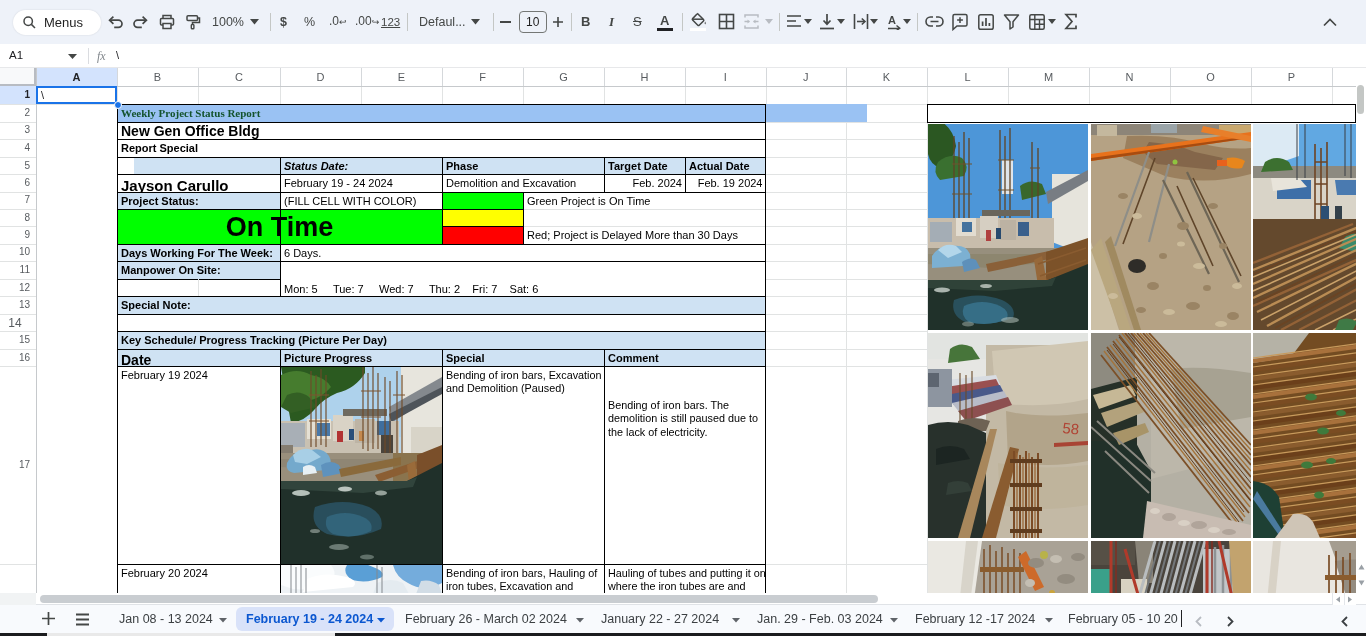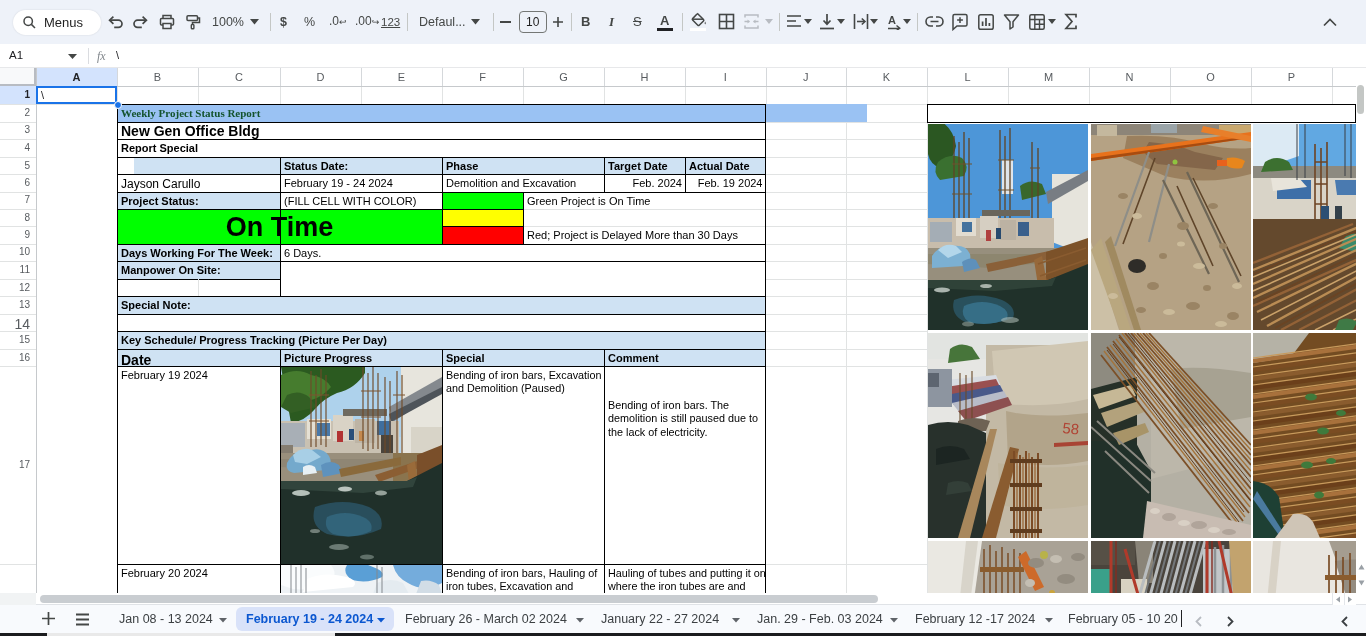--- a/index.html
+++ b/index.html
@@ -223,21 +223,21 @@
 <div class="abs" style="left:0;top:142px;width:30px;text-align:right;font-size:10px;color:#575b5f;">4</div>
 <div class="abs" style="left:0;top:160px;width:30px;text-align:right;font-size:10px;color:#575b5f;">5</div>
 <div class="abs" style="left:0;top:177px;width:30px;text-align:right;font-size:10px;color:#575b5f;">6</div>
 <div class="abs" style="left:0;top:194px;width:30px;text-align:right;font-size:10px;color:#575b5f;">7</div>
 <div class="abs" style="left:0;top:212px;width:30px;text-align:right;font-size:10px;color:#575b5f;">8</div>
 <div class="abs" style="left:0;top:229px;width:30px;text-align:right;font-size:10px;color:#575b5f;">9</div>
 <div class="abs" style="left:0;top:246px;width:30px;text-align:right;font-size:10px;color:#575b5f;">10</div>
 <div class="abs" style="left:0;top:264px;width:30px;text-align:right;font-size:10px;color:#575b5f;">11</div>
 <div class="abs" style="left:0;top:282px;width:30px;text-align:right;font-size:10px;color:#575b5f;">12</div>
 <div class="abs" style="left:0;top:299px;width:30px;text-align:right;font-size:10px;color:#575b5f;">13</div>
-<div class="abs" style="left:0;top:316px;width:30px;text-align:right;font-size:14px;color:#575b5f;">14</div>
+<div class="abs" style="left:0;top:316px;width:30px;text-align:center;font-size:12px;color:#575b5f;">14</div>
 <div class="abs" style="left:0;top:334px;width:30px;text-align:right;font-size:10px;color:#575b5f;">15</div>
 <div class="abs" style="left:0;top:352px;width:30px;text-align:right;font-size:10px;color:#575b5f;">16</div>
 <div class="abs" style="left:0;top:459px;width:30px;text-align:right;font-size:10px;color:#575b5f;">17</div>
 <div class="abs" style="left:0;top:104px;width:36px;height:1px;background:#e1e3e3;"></div>
 <div class="abs" style="left:0;top:122px;width:36px;height:1px;background:#e1e3e3;"></div>
 <div class="abs" style="left:0;top:139px;width:36px;height:1px;background:#e1e3e3;"></div>
 <div class="abs" style="left:0;top:157px;width:36px;height:1px;background:#e1e3e3;"></div>
 <div class="abs" style="left:0;top:174px;width:36px;height:1px;background:#e1e3e3;"></div>
 <div class="abs" style="left:0;top:192px;width:36px;height:1px;background:#e1e3e3;"></div>
 <div class="abs" style="left:0;top:209px;width:36px;height:1px;background:#e1e3e3;"></div>
@@ -285,41 +285,42 @@
 <div class="abs" style="left:766px;top:331px;width:161px;height:1px;background:#e1e3e3;"></div>
 <div class="abs" style="left:766px;top:349px;width:161px;height:1px;background:#e1e3e3;"></div>
 <div class="abs" style="left:766px;top:366px;width:161px;height:1px;background:#e1e3e3;"></div>
 <div class="abs" style="left:766px;top:564px;width:161px;height:1px;background:#e1e3e3;"></div>
 <div class="abs" style="left:846px;top:87px;width:1px;height:506px;background:#e1e3e3;"></div>
 <div class="abs" style="left:927px;top:87px;width:1px;height:506px;background:#e1e3e3;"></div>
 <div class="cell" style="left:117px;top:104px;width:750px;height:18px;box-sizing:border-box;background:#9ac2f3;font-size:11px;color:#14532d;font-weight:bold;font-family:'Liberation Serif',serif;padding-left:4px;padding-top:2.5px;">Weekly Project Status Report</div>
 <div class="cell" style="left:117px;top:122px;width:648.5px;height:17px;box-sizing:border-box;font-size:14px;color:#000;font-weight:bold;padding-left:4px;padding-top:1.0px;">New Gen Office Bldg</div>
 <div class="cell" style="left:117px;top:139px;width:648.5px;height:18px;box-sizing:border-box;font-size:11px;color:#000;font-weight:bold;padding-left:4px;padding-top:3.0px;">Report Special</div>
 <div class="cell" style="left:134px;top:157px;width:163px;height:17px;box-sizing:border-box;background:#cfe2f3;font-size:11px;color:#000;font-weight:bold;padding-left:4px;padding-top:17px;">Prepared By:</div>
-<div class="cell" style="left:280px;top:157px;width:162px;height:17px;box-sizing:border-box;background:#cfe2f3;font-size:11px;color:#000;font-weight:bold;padding-left:4px;padding-top:2.5px;">Status Date:</div>
+<div class="cell" style="left:280px;top:157px;width:162px;height:17px;box-sizing:border-box;background:#cfe2f3;font-size:11px;color:#000;font-weight:bold;padding-left:4px;padding-top:2.5px;font-style:italic;">Status Date:</div>
 <div class="cell" style="left:442px;top:157px;width:162px;height:17px;box-sizing:border-box;background:#cfe2f3;font-size:11px;color:#000;font-weight:bold;padding-left:4px;padding-top:2.5px;">Phase</div>
 <div class="cell" style="left:604px;top:157px;width:81px;height:17px;box-sizing:border-box;background:#cfe2f3;font-size:11px;color:#000;font-weight:bold;padding-left:4px;padding-top:2.5px;">Target Date</div>
 <div class="cell" style="left:685px;top:157px;width:80.5px;height:17px;box-sizing:border-box;background:#cfe2f3;font-size:11px;color:#000;font-weight:bold;padding-left:4px;padding-top:2.5px;">Actual Date</div>
-<div class="cell" style="left:117px;top:174px;width:163px;height:18px;box-sizing:border-box;font-size:12px;color:#000;padding-left:4px;padding-top:3.0px;">Jayson Carullo</div>
+<div class="cell" style="left:117px;top:174px;width:163px;height:18px;box-sizing:border-box;font-size:15px;color:#000;padding-left:4px;padding-top:3.0px;font-weight:bold;">Jayson Carullo</div>
 <div class="cell" style="left:280px;top:174px;width:162px;height:18px;box-sizing:border-box;font-size:11px;color:#000;padding-left:4px;padding-top:3.0px;">February 19 - 24 2024</div>
 <div class="cell" style="left:442px;top:174px;width:162px;height:18px;box-sizing:border-box;font-size:11px;color:#000;padding-left:4px;padding-top:3.0px;">Demolition and Excavation</div>
 <div class="cell" style="left:604px;top:174px;width:81px;height:18px;box-sizing:border-box;font-size:11px;color:#000;text-align:right;padding-right:3px;padding-top:3.0px;">Feb. 2024</div>
 <div class="cell" style="left:685px;top:174px;width:80.5px;height:18px;box-sizing:border-box;font-size:11px;color:#000;text-align:right;padding-right:3px;padding-top:3.0px;">Feb. 19 2024</div>
 <div class="cell" style="left:117px;top:192px;width:163px;height:17px;box-sizing:border-box;background:#cfe2f3;font-size:11px;color:#000;font-weight:bold;padding-left:4px;padding-top:2.5px;">Project Status:</div>
 <div class="cell" style="left:280px;top:192px;width:162px;height:17px;box-sizing:border-box;font-size:11px;color:#000;padding-left:4px;padding-top:2.5px;">(FILL CELL WITH COLOR)</div>
 <div class="cell" style="left:442px;top:192px;width:81px;height:17px;box-sizing:border-box;background:#00ff00;"></div>
 <div class="cell" style="left:523px;top:192px;width:242.5px;height:17px;box-sizing:border-box;font-size:11px;color:#000;padding-left:4px;padding-top:2.5px;">Green Project is On Time</div>
 <div class="cell" style="left:117px;top:209px;width:325px;height:35px;box-sizing:border-box;background:#00ff00;"></div>
 <div class="abs" style="left:117px;top:212px;width:325px;text-align:center;font-size:27px;font-weight:bold;color:#000;">On Time</div>
 <div class="cell" style="left:442px;top:209px;width:81px;height:17px;box-sizing:border-box;background:#ffff00;"></div>
 <div class="cell" style="left:442px;top:226px;width:81px;height:18px;box-sizing:border-box;background:#ff0000;"></div>
 <div class="cell" style="left:523px;top:226px;width:242.5px;height:18px;box-sizing:border-box;font-size:11px;color:#000;padding-left:4px;padding-top:3.0px;">Red; Project is Delayed More than 30 Days</div>
 <div class="cell" style="left:117px;top:244px;width:163px;height:17px;box-sizing:border-box;background:#cfe2f3;font-size:11px;color:#000;font-weight:bold;padding-left:4px;padding-top:2.5px;">Days Working For The Week:</div>
 <div class="cell" style="left:280px;top:244px;width:485.5px;height:17px;box-sizing:border-box;font-size:11px;color:#000;padding-left:4px;padding-top:2.5px;">6 Days.</div>
 <div class="cell" style="left:117px;top:261px;width:163px;height:18px;box-sizing:border-box;background:#cfe2f3;font-size:11px;color:#000;font-weight:bold;padding-left:4px;padding-top:2.5px;">Manpower On Site:</div>
+<div class="cell" style="left:280px;top:279px;width:485.5px;height:17px;box-sizing:border-box;font-size:11px;color:#000;padding-left:4px;padding-top:3.5px;">Mon: 5&nbsp;&nbsp;&nbsp;&nbsp;&nbsp;Tue: 7&nbsp;&nbsp;&nbsp;&nbsp;&nbsp;Wed: 7&nbsp;&nbsp;&nbsp;&nbsp;&nbsp;Thu: 2&nbsp;&nbsp;&nbsp;&nbsp;Fri: 7&nbsp;&nbsp;&nbsp;&nbsp;Sat: 6</div>
 <div class="cell" style="left:117px;top:296px;width:648.5px;height:18px;box-sizing:border-box;background:#cfe2f3;font-size:11px;color:#000;font-weight:bold;padding-left:4px;padding-top:3.0px;">Special Note:</div>
 <div class="cell" style="left:117px;top:331px;width:648.5px;height:18px;box-sizing:border-box;background:#cfe2f3;font-size:11px;color:#000;font-weight:bold;padding-left:4px;padding-top:3.0px;">Key Schedule/ Progress Tracking (Picture Per Day)</div>
 <div class="cell" style="left:117px;top:349px;width:163px;height:17px;box-sizing:border-box;background:#cfe2f3;font-size:14px;color:#000;font-weight:bold;padding-left:4px;padding-top:2.5px;">Date</div>
 <div class="cell" style="left:280px;top:349px;width:162px;height:17px;box-sizing:border-box;background:#cfe2f3;font-size:11px;color:#000;font-weight:bold;padding-left:4px;padding-top:2.5px;">Picture Progress</div>
 <div class="cell" style="left:442px;top:349px;width:162px;height:17px;box-sizing:border-box;background:#cfe2f3;font-size:11px;color:#000;font-weight:bold;padding-left:4px;padding-top:2.5px;">Special</div>
 <div class="cell" style="left:604px;top:349px;width:161.5px;height:17px;box-sizing:border-box;background:#cfe2f3;font-size:11px;color:#000;font-weight:bold;padding-left:4px;padding-top:2.5px;">Comment</div>
 <div class="cell" style="left:117px;top:366px;width:163px;height:198px;box-sizing:border-box;font-size:11px;color:#000;padding-left:4px;padding-top:2.5px;">February 19 2024</div>
 <div class="cell" style="left:442px;top:366px;width:162px;height:198px;box-sizing:border-box;font-size:10.8px;color:#000;padding-left:4px;padding-top:2.5px;line-height:13.5px;">Bending of iron bars, Excavation<br>and Demolition (Paused)</div>
 <div class="cell" style="left:604px;top:348px;width:161.5px;height:198px;box-sizing:border-box;font-size:10.8px;color:#000;padding-left:4px;padding-top:2.5px;line-height:13.5px;margin-top:48px;">Bending of iron bars. The<br>demolition is still paused due to<br>the lack of electricity.</div>
 <div class="cell" style="left:117px;top:564px;width:163px;height:29px;box-sizing:border-box;font-size:11px;color:#000;padding-left:4px;padding-top:2.5px;">February 20 2024</div>

